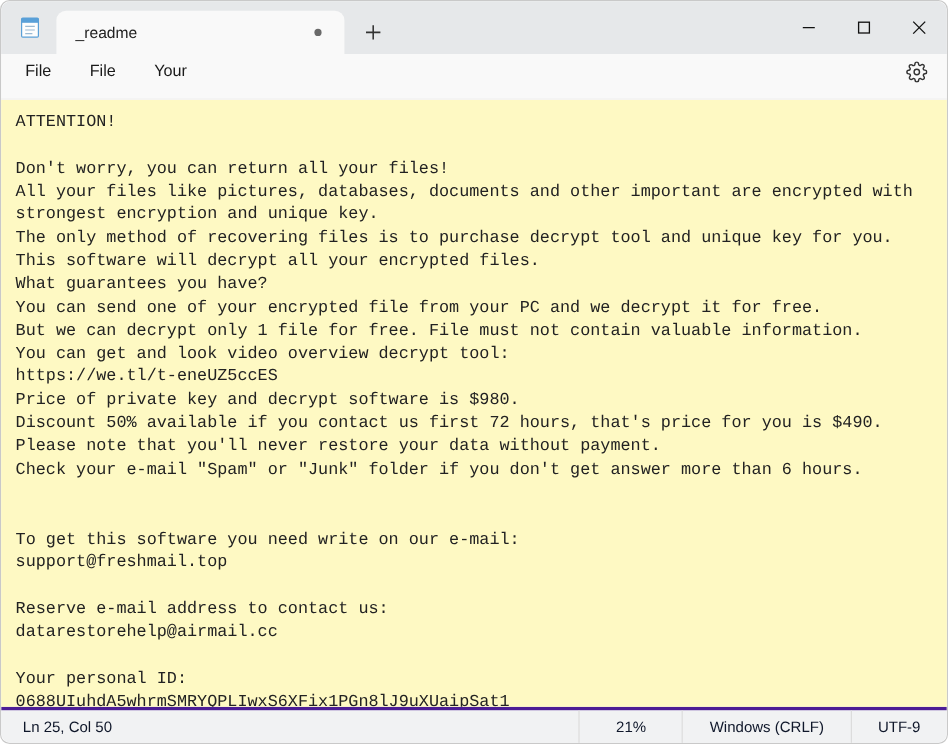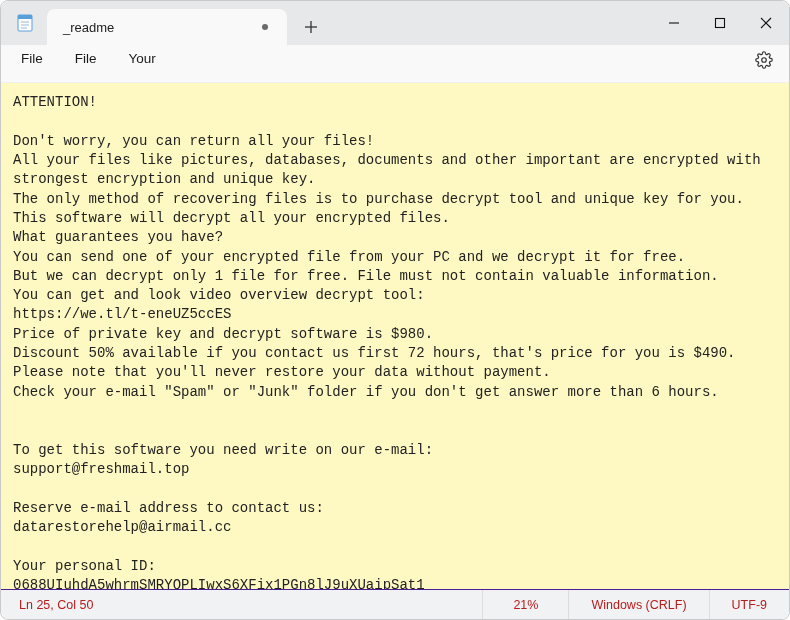--- a/index.html
+++ b/index.html
@@ -93,24 +93,24 @@
       font-family: Consolas, "Courier New", monospace;
       font-size: 14px;
       line-height: 1.38;
       color: #222;
       white-space: pre-wrap;
       word-wrap: break-word;
     }
     .statusbar {
       height: 30px;
       background: #f1f2f3;
-      border-top: 1px solid #4c1d95;
+      border-top: 3px solid #4c1d95;
       display: flex; align-items: center;
       font-size: 12.5px;
-      color: #b91c1c;
+      color: #0f172a;
       border-radius: 0 0 8px 8px;
     }
     .status-spacer { flex: 1; }
     .status-cell {
       padding: 0 22px;
       height: 100%;
       display: flex; align-items: center;
       border-left: 1px solid #dcdcdc;
     }
     .status-cell.first { border-left: none; padding-left: 18px; }

